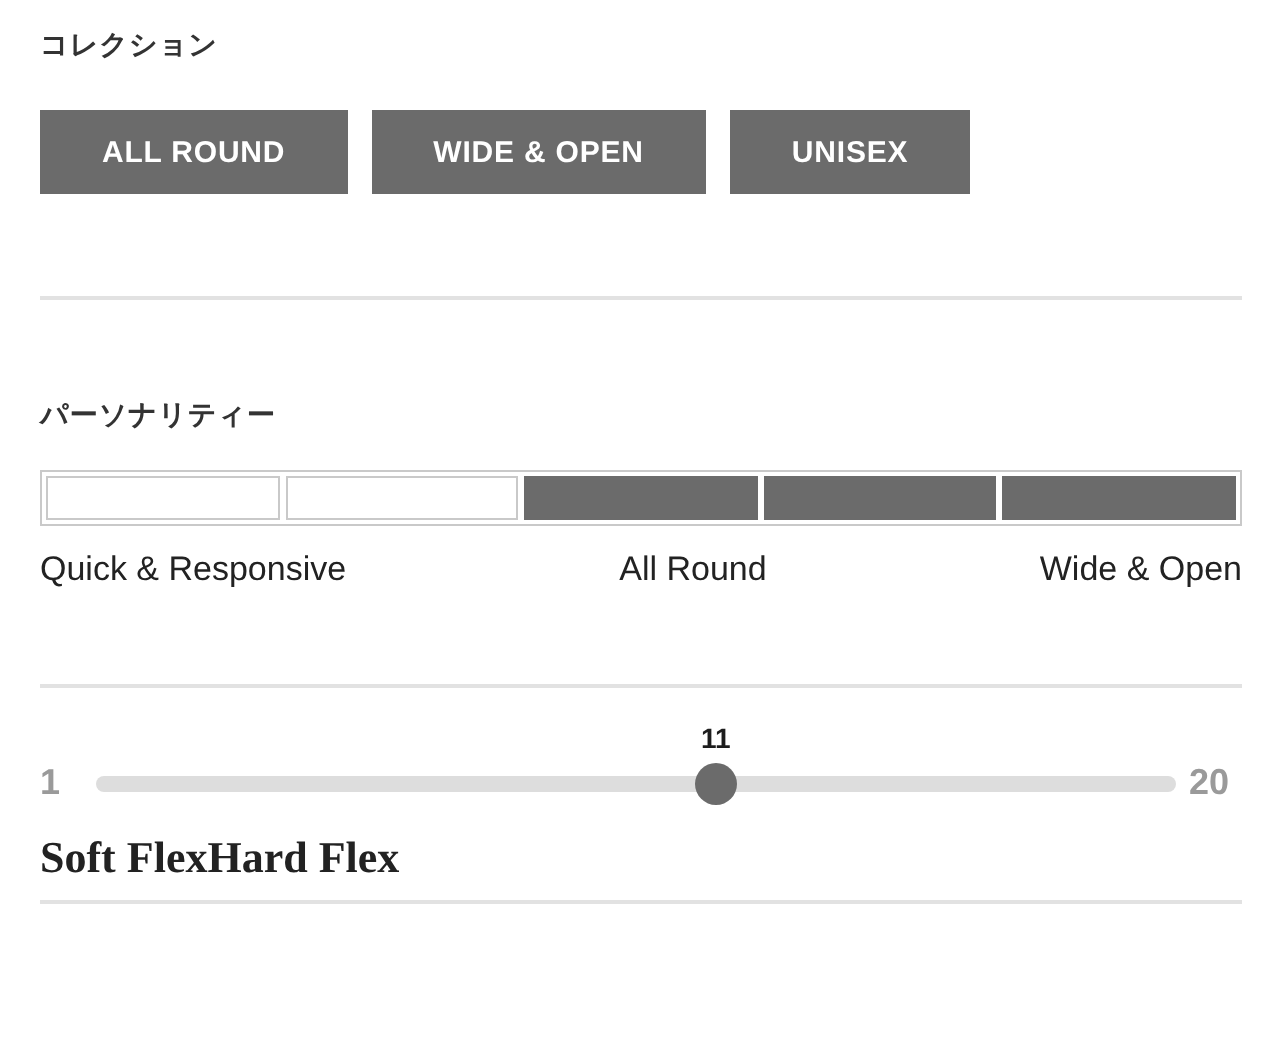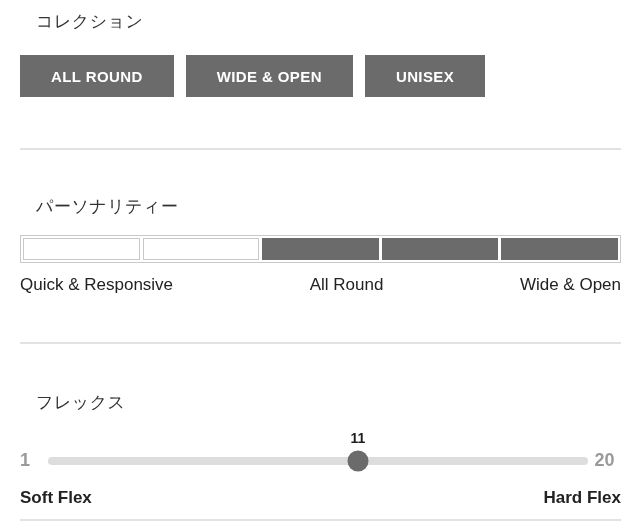--- a/index.html
+++ b/index.html
@@ -6,23 +6,23 @@
   html, body { margin: 0; padding: 0; }
   body {
     width: 640px; height: 522px;
     background: #ffffff;
     font-family: "Liberation Sans", sans-serif;
     overflow: hidden;
   }
   .container { width: 640px; height: 522px; padding: 10px 19px 0 20px; }
 
   .section-heading {
-    font-size: 17px; font-weight: normal;
+    font-size: 14px; font-weight: bold;
     color: var(--heading-text, #333);
-    line-height: 20px; letter-spacing: 0.5px; margin-left: 16px;
+    line-height: 20px; letter-spacing: 0.5px;
   }
   .h-collection { margin-top: 2px; }
   .h-personality { margin-top: 47px; }
   .h-flex { margin-top: 49px; }
 
   .buttons-row { margin-top: 23px; display: flex; }
   .collection-btn {
     height: 42px;
     background: var(--accent-gray, #6b6b6b);
     color: #ffffff;
@@ -73,23 +73,24 @@
     cursor: pointer;
   }
   .slider-value {
     position: absolute; top: -29px; left: 57.4%;
     transform: translateX(-50%);
     font-size: 14px; font-weight: bold; color: #1d1d1d;
     line-height: 21px;
   }
 
   .flex-labels {
-    margin-top: 17px; display: flex; justify-content: space-between;
-    font-size: 17px; font-weight: bold; color: var(--label-text, #222);
+    margin-top: 17px; display: flex; justify-content: flex-start;
+    font-size: 22px; font-weight: bold; color: var(--label-text, #222);
     line-height: 20px;
+    font-family: Liberation Serif, serif;
   }
 </style>
 </head>
 <body>
 
 <div class="container">
 
   <div class="section-heading h-collection">コレクション</div>
 
   <div class="buttons-row">
@@ -111,21 +112,20 @@
   </div>
 
   <div class="personality-labels">
     <span>Quick &amp; Responsive</span>
     <span>All Round</span>
     <span>Wide &amp; Open</span>
   </div>
 
   <div class="divider d2"></div>
 
-  <div class="section-heading h-flex">フレックス</div>
 
   <div class="slider-row">
     <span class="slider-min">1</span>
     <div class="slider-track">
       <span class="slider-value" style="left: 57.4%;">11</span>
       <div class="slider-handle" style="left: 57.4%;"></div>
     </div>
     <span class="slider-max">20</span>
   </div>
 

